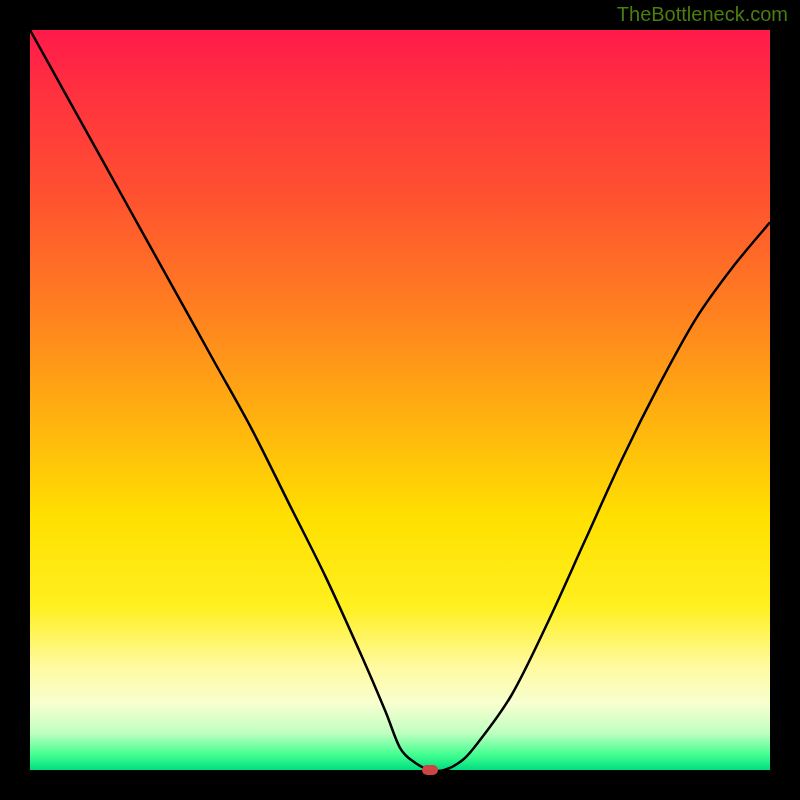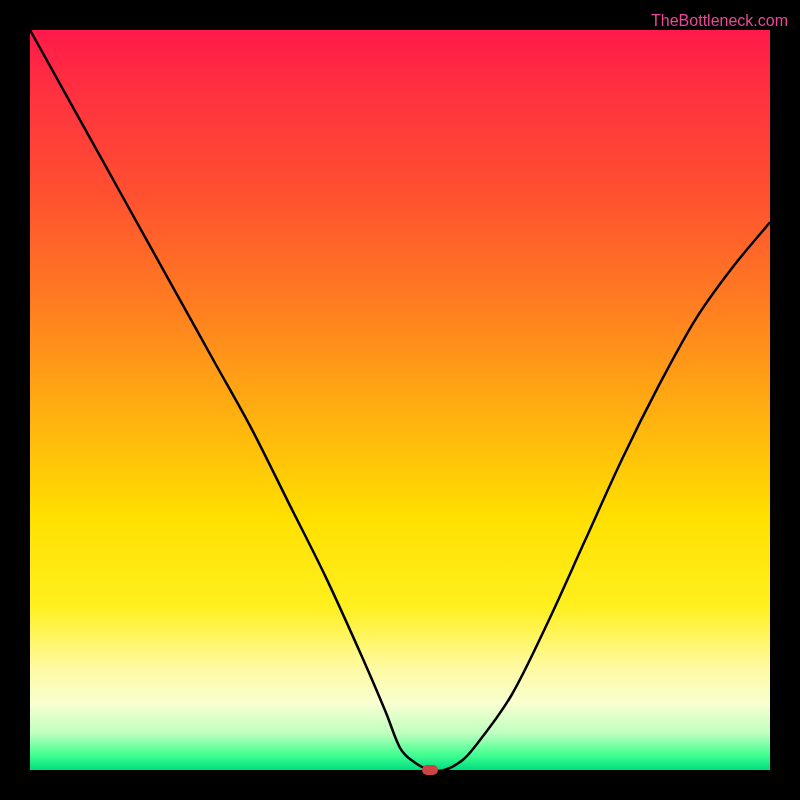--- a/index.html
+++ b/index.html
@@ -6,24 +6,24 @@
     margin: 0;
     padding: 0;
     width: 800px;
     height: 800px;
     background: #000;
     position: relative;
     font-family: Arial, sans-serif;
   }
   .watermark {
     position: absolute;
-    top: 12px;
+    top: 3px;
     right: 12px;
-    color: #ec4899;
-    font-size: 16px;
+    color: #4d7c0f;
+    font-size: 20px;
     z-index: 10;
   }
   .plot-area {
     position: absolute;
     left: 30px;
     top: 30px;
     width: 740px;
     height: 740px;
     background: linear-gradient(to bottom,
       #ff1a4a 0%,

